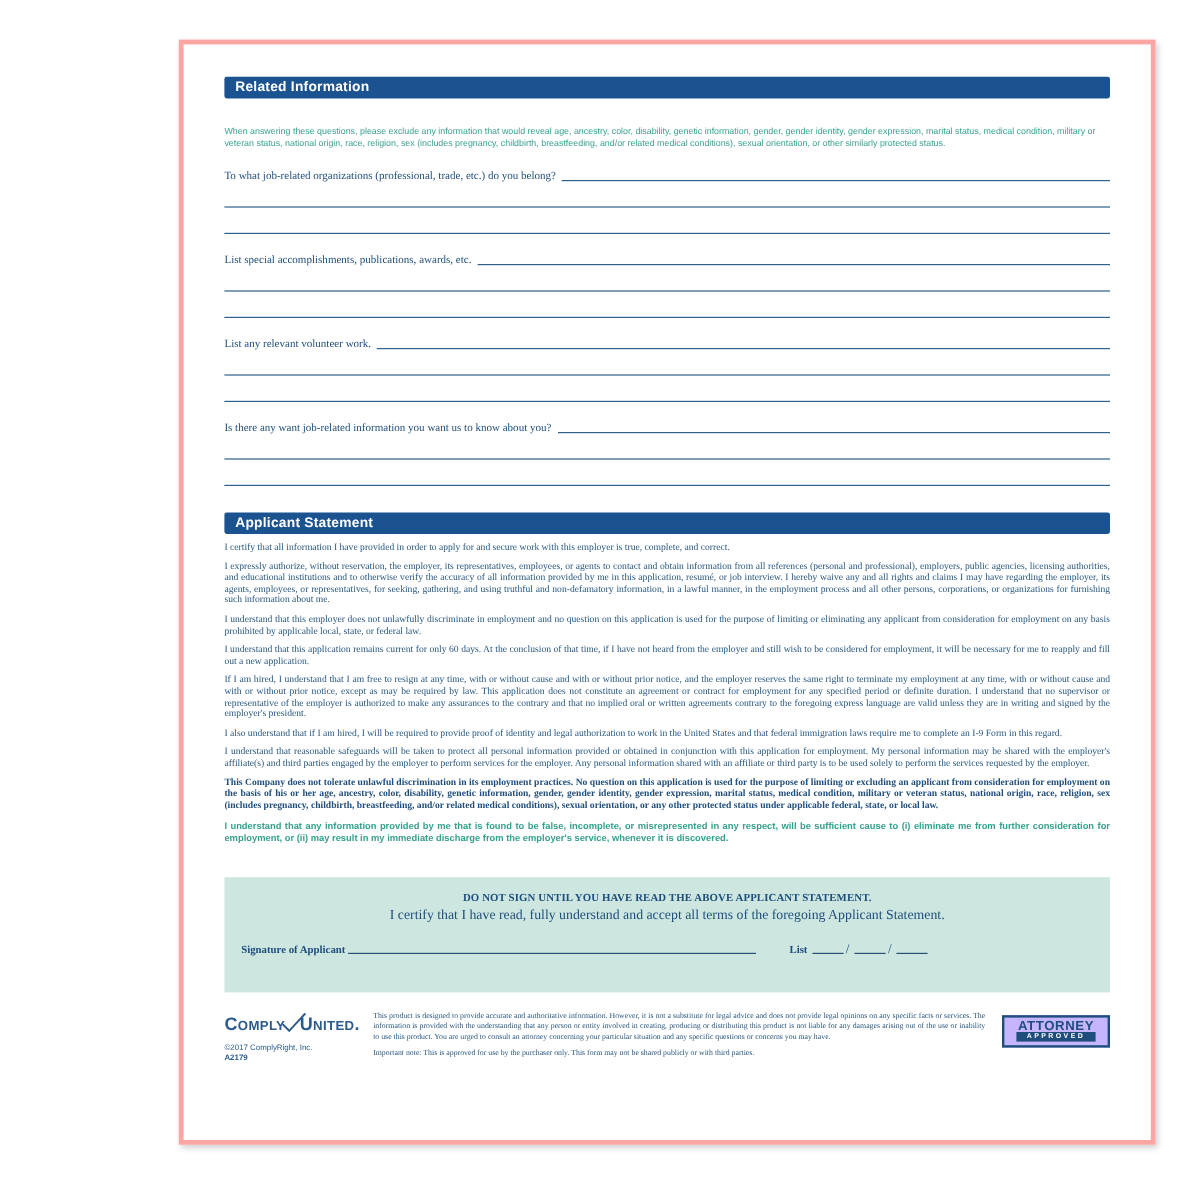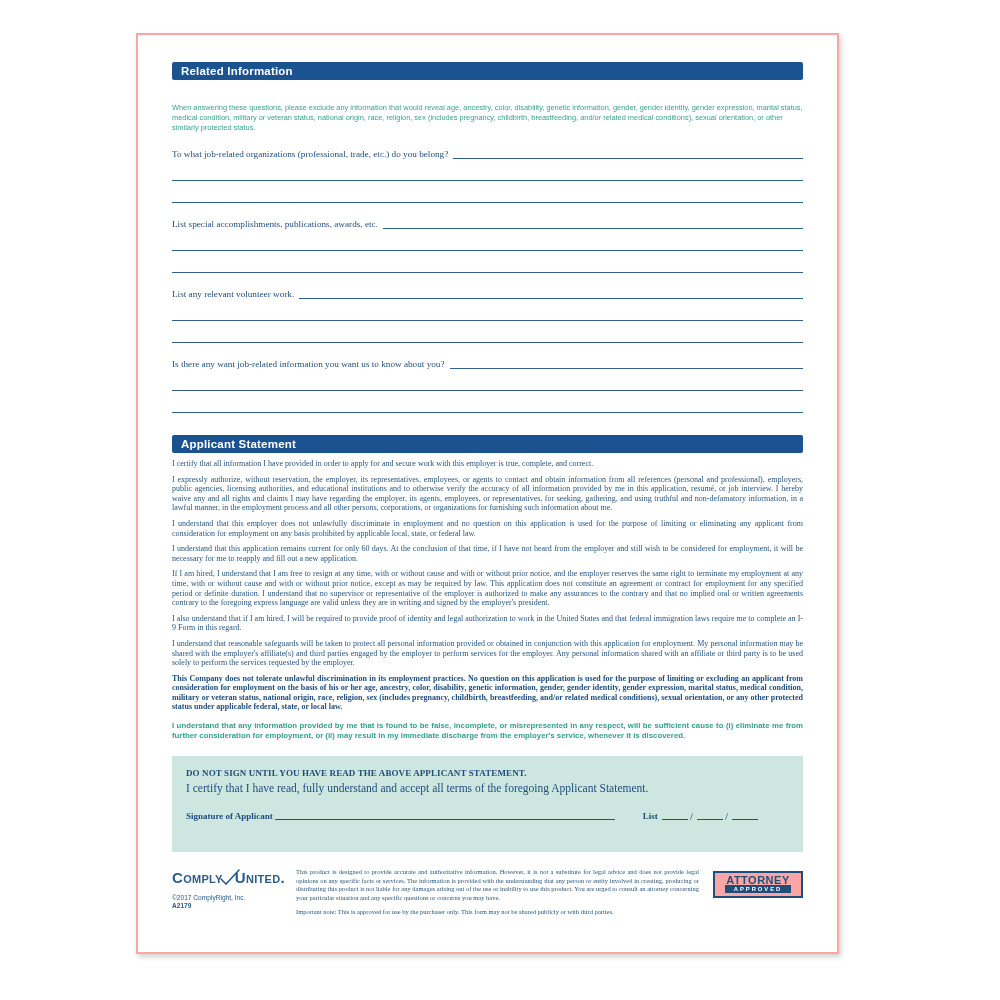--- a/index.html
+++ b/index.html
@@ -2,22 +2,22 @@
 <html><head>
 <meta charset="utf-8">
 <style>
   html,body{margin:0;padding:0;}
   body{
     width:1000px;height:1000px;background:#ffffff;position:relative;
     font-family:"Liberation Serif", serif;
     -webkit-font-smoothing:antialiased;
   }
   .sheet{
-    position:absolute;left:136px;top:33px;width:703px;height:921px;
-    background:#ffffff;border:2px solid #fca5a5;
+    position:absolute;left:149px;top:33px;width:814px;height:921px;
+    background:#ffffff;border:4px solid #fca5a5;
     box-shadow:2px 3px 5px rgba(0,0,0,0.18);
     box-sizing:border-box;
   }
   .content{padding:0 34px;box-sizing:border-box;}
 
   
   .bar{
     background:#1b5391;color:#ffffff;border-radius:2px;
     font-family:"Liberation Sans", sans-serif;font-weight:bold;
     font-size:11.5px;line-height:18px;height:18px;padding-left:9px;
@@ -49,22 +49,23 @@
     text-align:justify;
   }
   .para.bold-blue{font-weight:bold;color:#1f4e7c;}
   .para.bold-teal{
     font-family:"Liberation Sans", sans-serif;font-weight:bold;
     color:#35a08e;margin-top:9px;font-size:7.8px;
   }
 
   
   .sigbox{
-    margin-top:16px;background:#cde7e0;padding:12px 14px 31px 14px;
+    margin-top:28px;background:#cde7e0;padding:12px 14px 31px 14px;
     box-sizing:border-box;
+    text-align:center;
   }
   .sig-warning{font-size:9px;font-weight:bold;color:#1f4e7c;letter-spacing:0.1px;}
   .sig-certify{font-size:11.5px;color:#1f4e7c;margin-top:4px;}
   .sig-row{
     display:flex;align-items:flex-end;margin-top:14px;
     font-size:9px;font-weight:bold;color:#1f4e7c;height:13px;
   }
   .sig-line{flex:1;border-bottom:1px solid #2a4f76;margin:0 0 1px 2px;max-width:340px;}
   .date-label{margin-left:28px;}
   .date-seg{width:26px;border-bottom:1px solid #2a4f76;margin:0 2px 1px 4px;}
@@ -84,21 +85,21 @@
     font-size:6.6px;margin-top:8px;line-height:8px;
   }
   .logo-code{font-weight:bold;}
   .disc-col{flex:1;padding:1px 14px 0 12px;}
   .disclaimer,.important-note{
     font-size:6.5px;line-height:8.6px;color:#28567e;text-align:justify;
   }
   .important-note{margin-top:5px;text-align:left;}
   .badge-col{width:90px;flex:none;padding-top:4px;}
   .badge{
-    border:2px solid #1f4e7c;background:#fca5a5;padding:2px 2px 3px 2px;
+    border:2px solid #1f4e7c;background:#c4b5fd;padding:2px 2px 3px 2px;
     text-align:center;
   }
   .badge-attorney{
     font-family:"Liberation Sans", sans-serif;font-weight:bold;
     font-size:11px;letter-spacing:0.5px;color:#1f4e7c;line-height:11px;
   }
   .badge-approved{
     background:#1f4e7c;color:#ffffff;width:80%;margin:0 auto;
     font-family:"Liberation Sans", sans-serif;font-weight:bold;
     font-size:5.8px;letter-spacing:2px;line-height:8px;margin-top:-1px;

